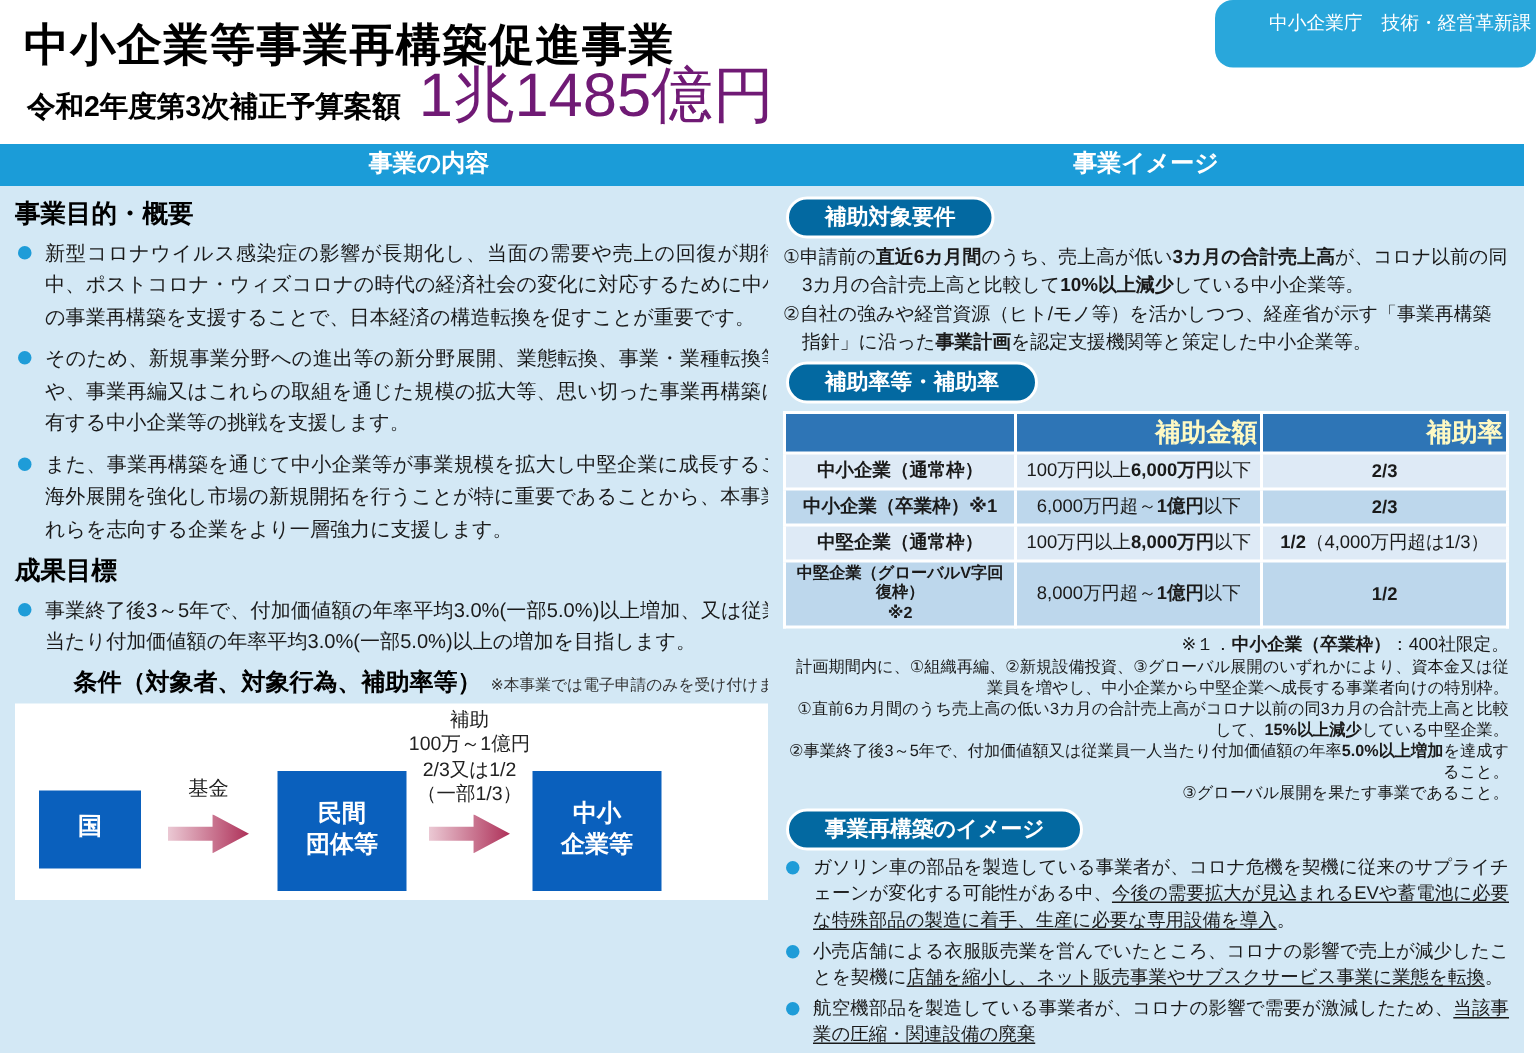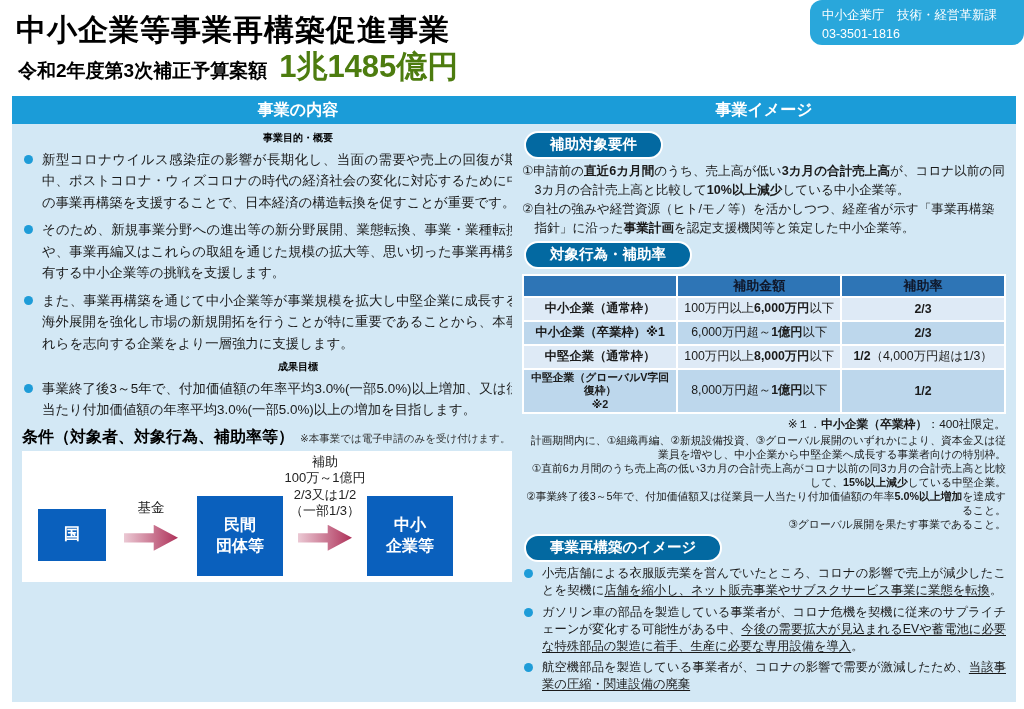--- a/index.html
+++ b/index.html
@@ -6,42 +6,42 @@
   html,body { width:1024px; }
   .page {
     position:relative; width:1024px; height:709px; background:#ffffff;
     font-family:"Liberation Sans","DejaVu Sans",sans-serif; color:#1a1a1a; overflow:hidden;
   }
   .b { font-weight:bold; }
   .u { text-decoration:underline; text-underline-offset:2px; }
 
   
   .doc-title { position:absolute; left:16px; top:10px; font-size:30px; font-weight:bold; color:#000; letter-spacing:1px; }
-  .budget-row { position:absolute; left:18px; top:46px; display:flex; align-items:baseline; gap:12px; }
+  .budget-row { position:absolute; left:18px; top:36px; display:flex; align-items:baseline; gap:12px; }
   .budget-label { font-size:19px; font-weight:bold; color:#000; }
-  .budget-amount { font-size:31px; font-weight:bold; color:#4d7c0f; }
+  .budget-amount { font-size:41px; font-weight:normal; color:#701a75; }
   .dept-badge {
     position:absolute; right:0; top:0; width:214px; height:45px;
     background:#29A7DB; color:#fff; border-radius:12px 0 12px 12px;
-    font-size:12.5px; line-height:1.5; padding:6px 0 0 12px;
+    font-size:12.5px; line-height:1.5; padding:6px 0 0 36px;
   }
 
   
   .panel { position:absolute; top:96px; height:606px; }
-  .panel-left { left:12px; width:572px; }
+  .panel-left { left:0; width:572px; }
   .panel-right { left:512px; width:504px; }
   .panel-bar { height:28px; background:#1B9CD8; color:#fff; font-weight:bold; font-size:16px; text-align:center; line-height:28px; }
   .panel-body { height:578px; background:#D3E8F5; padding:4px 10px 4px; overflow:hidden; }
 
   
-  .lp-heading { font-size:10px; font-weight:bold; color:#000; margin:3px 0 4px;text-align:center; }
+  .lp-heading { font-size:17px; font-weight:bold; color:#000; margin:3px 0 4px; }
   .bullet { position:relative; padding-left:20px; margin-bottom:6px; font-size:13.4px; line-height:1.6; text-align:justify; }
   .bullet .dot { position:absolute; left:2px; top:6px; width:9px; height:9px; border-radius:50%; background:#1E9CD8; }
   .condition-row { display:flex; align-items:baseline; gap:6px; margin:4px 0 3px; flex-wrap:nowrap; }
-  .condition-heading { font-size:16px; font-weight:bold; color:#000; white-space:nowrap; }
+  .condition-heading { font-size:16px; font-weight:bold; color:#000; white-space:nowrap;margin-left:39px; }
   .condition-note { font-size:10.5px; color:#333; white-space:nowrap; }
   .diagram { position:relative; height:131px; background:#fff; }
   .node { position:absolute; background:#0A60BD; color:#fff; font-weight:bold; font-size:16px; line-height:1.3;
           display:flex; align-items:center; justify-content:center; text-align:center; white-space:pre-line; }
   .node-country { left:16px; top:58px; width:68px; height:52px; }
   .node-private { left:175px; top:45px; width:86px; height:80px; }
   .node-sme     { left:345px; top:45px; width:86px; height:80px; }
   .flow-arrow { position:absolute; width:54px; height:26px;
     background:linear-gradient(to right,#EBC9D4,#AE3159);
     clip-path:polygon(0 32%,55% 32%,55% 0,100% 50%,55% 100%,55% 68%,0 68%); }
@@ -50,21 +50,21 @@
   .arrow1-label { position:absolute; left:88px; top:48px; width:82px; text-align:center; font-size:13.5px; color:#222; }
   .arrow2-labels { position:absolute; left:252px; top:3px; width:102px; text-align:center; font-size:13px; line-height:1.27; color:#222; }
 
   
   .pill { display:inline-block; background:#0369a1; color:#fff; font-weight:bold; font-size:14.5px;
           padding:2px 24px 3px; border-radius:15px; border:2px solid #fff; margin:3px 0 3px 2px; }
   .rp-item { font-size:12.6px; line-height:1.5; padding-left:1em; text-indent:-1em; color:#1a1a1a; }
   .subsidy-table { width:100%; border-collapse:collapse; margin:2px 0 3px; table-layout:fixed; }
   .subsidy-table col.c1 { width:32%; } .subsidy-table col.c2 { width:34%; } .subsidy-table col.c3 { width:34%; }
   .subsidy-table th, .subsidy-table td { border:2px solid #fff; text-align:center; vertical-align:middle; padding:1px 2px; }
-  .subsidy-table th { background:#2E75B6; color:#0f172a; font-size:13px; height:20px; }
+  .subsidy-table th { background:#2E75B6; color:#fef9c3; font-size:17px; height:20px;text-align:right; }
   .subsidy-table td { font-size:12.3px; height:24px; }
   .row-light td { background:#DEEAF6; }
   .row-medium td { background:#BDD7EC; }
   td.cell-name { font-weight:bold; }
   td.cell-name-small { font-weight:bold; font-size:10.8px; white-space:pre-line; line-height:1.25; height:32px; }
   .notes { margin-top:1px;text-align:right; }
   .note-title { font-size:11.8px; line-height:1.35; }
   .note-body { font-size:10.8px; line-height:1.3; }
   .note-hang { padding-left:1em; text-indent:-1em; }
   .rp-bullet { position:relative; padding-left:20px; margin-bottom:4px; font-size:12.3px; line-height:1.4; text-align:justify; }
@@ -75,21 +75,20 @@
 
 <div class="page">
 
   <div class="doc-title">中小企業等事業再構築促進事業</div>
   <div class="budget-row">
     <span class="budget-label">令和2年度第3次補正予算案額</span>
     <span class="budget-amount">1兆1485億円</span>
   </div>
   <div class="dept-badge">
     <div>中小企業庁　技術・経営革新課</div>
-    <div>03-3501-1816</div>
   </div>
 
   <div class="panel panel-left">
     <div class="panel-bar">事業の内容</div>
     <div class="panel-body">
 
       <div class="lp-heading">事業目的・概要</div>
 
       <div class="bullet">
         <span class="dot"></span>
@@ -136,21 +135,21 @@
   </div>
 
   <div class="panel panel-right">
     <div class="panel-bar">事業イメージ</div>
     <div class="panel-body">
 
       <div class="pill">補助対象要件</div>
       <div class="rp-item"><span>①申請前の</span><span class="b">直近6カ月間</span><span>のうち、売上高が低い</span><span class="b">3カ月の合計売上高</span><span>が、コロナ以前の同3カ月の合計売上高と比較して</span><span class="b">10%以上減少</span><span>している中小企業等。</span></div>
       <div class="rp-item"><span>②自社の強みや経営資源（ヒト/モノ等）を活かしつつ、経産省が示す「事業再構築指針」に沿った</span><span class="b">事業計画</span><span>を認定支援機関等と策定した中小企業等。</span></div>
 
-      <div class="pill">対象行為・補助率</div>
+      <div class="pill">補助率等・補助率</div>
       <table class="subsidy-table">
         <colgroup>
             <col class="c1">
             <col class="c2">
             <col class="c3">
           </colgroup>
         <tbody>
             <tr>
           <th></th>
           <th>補助金額</th>
@@ -184,27 +183,27 @@
         <div class="note-title"><span>※１．</span><span class="b">中小企業（卒業枠）</span><span>：400社限定。</span></div>
         <div class="note-body"><span>計画期間内に、①組織再編、②新規設備投資、③グローバル展開のいずれかにより、資本金又は従業員を増やし、中小企業から中堅企業へ成長する事業者向けの特別枠。</span></div>
         <div class="note-body note-hang"><span>①直前6カ月間のうち売上高の低い3カ月の合計売上高がコロナ以前の同3カ月の合計売上高と比較して、</span><span class="b">15%以上減少</span><span>している中堅企業。</span></div>
         <div class="note-body note-hang"><span>②事業終了後3～5年で、付加価値額又は従業員一人当たり付加価値額の年率</span><span class="b">5.0%以上増加</span><span>を達成すること。</span></div>
         <div class="note-body note-hang"><span>③グローバル展開を果たす事業であること。</span></div>
       </div>
 
       <div class="pill">事業再構築のイメージ</div>
       <div class="rp-bullet">
         <span class="dot"></span>
+        <span><span>ガソリン車の部品を製造している事業者が、コロナ危機を契機に従来のサプライチェーンが変化する可能性がある中、</span><span class="u">今後の需要拡大が見込まれるEVや蓄電池に必要な特殊部品の製造に着手、生産に必要な専用設備を導入</span><span>。</span></span>
+      </div>
+      <div class="rp-bullet">
+        <span class="dot"></span>
         <span><span>小売店舗による衣服販売業を営んでいたところ、コロナの影響で売上が減少したことを契機に</span><span class="u">店舗を縮小し、ネット販売事業やサブスクサービス事業に業態を転換</span><span>。</span></span>
       </div>
       <div class="rp-bullet">
         <span class="dot"></span>
-        <span><span>ガソリン車の部品を製造している事業者が、コロナ危機を契機に従来のサプライチェーンが変化する可能性がある中、</span><span class="u">今後の需要拡大が見込まれるEVや蓄電池に必要な特殊部品の製造に着手、生産に必要な専用設備を導入</span><span>。</span></span>
-      </div>
-      <div class="rp-bullet">
-        <span class="dot"></span>
         <span><span>航空機部品を製造している事業者が、コロナの影響で需要が激減したため、</span><span class="u">当該事業の圧縮・関連設備の廃棄</span></span>
       </div>
 
     </div>
   </div>
 
 </div>
 
 </body></html>

